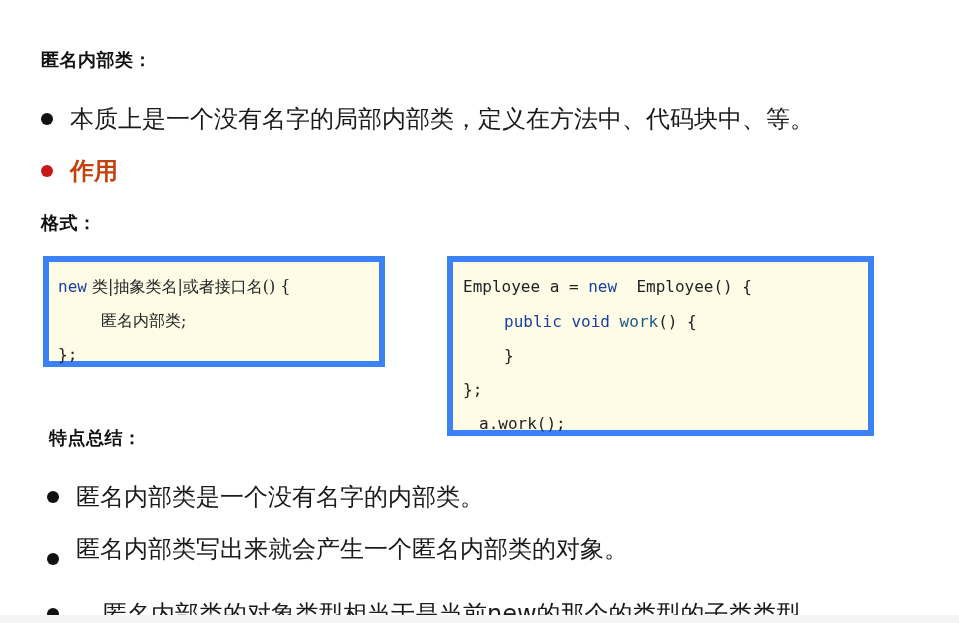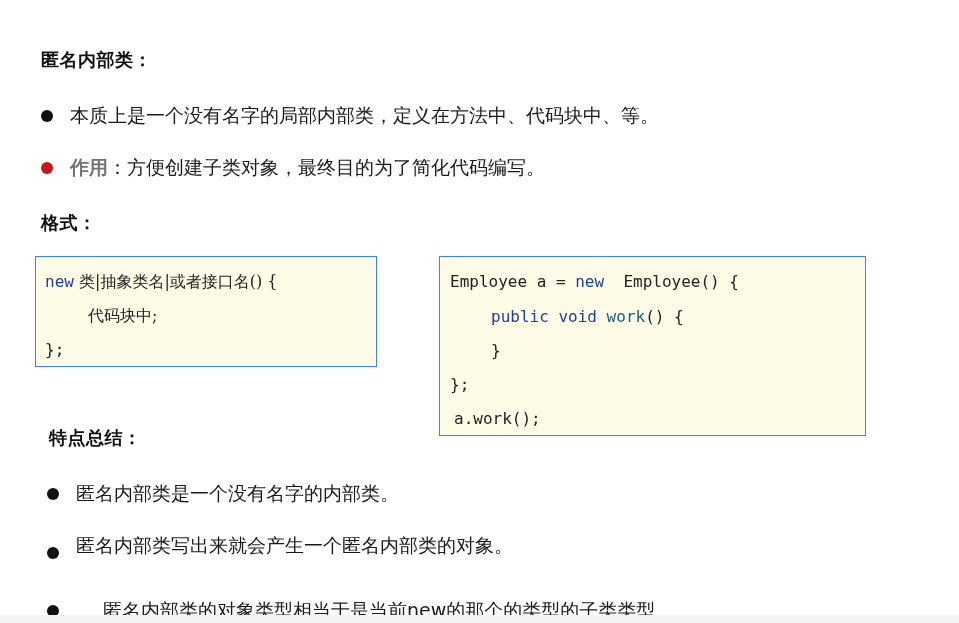--- a/index.html
+++ b/index.html
@@ -6,33 +6,33 @@
   body {
     width: 959px; height: 623px; position: relative; overflow: hidden;
     background: #ffffff; color: #111;
     font-family: "DejaVu Sans", "Liberation Sans", sans-serif;
   }
   .heading {
     position: absolute; font-weight: bold; font-size: 18px; color: #111;
     letter-spacing: 0.5px;
   }
   .bullet-row {
-    position: absolute; display: flex; align-items: center; font-size: 19px; color: #1a1a1a;
+    position: absolute; display: flex; align-items: center; font-size: 24px; color: #1a1a1a;
   }
   .dot {
     width: 12px; height: 12px; border-radius: 50%; background: #111;
     margin-right: 17px; flex-shrink: 0;
   }
   .dot.red { background: #c81818; }
-  .red-text { color: #737373; font-weight: bold; }
+  .red-text { color: #c2410c; font-weight: bold; }
   .code-box {
-    position: absolute; background: #fefce6; border: 1px solid #3b82f6;
+    position: absolute; background: #fefce6; border: 6px solid #3b82f6;
     box-sizing: border-box;
     font-family: "DejaVu Sans Mono", "Liberation Mono", monospace;
-    font-size: 16px; color: #222;
+    font-size: 16px; color: #222; margin-left: 8px;
   }
   .code-line { position: absolute; white-space: pre; }
   .kw { color: #1a3fa0; }
   .fn { color: #1a5a80; }
   .cjk { font-family: "DejaVu Serif", "Liberation Serif", serif; }
   .bottom-strip {
     position: absolute; left: 0; bottom: 0; width: 959px; height: 8px;
     background: #f4f4f4;
   }
 </style>
@@ -42,37 +42,36 @@
 <div class="heading" style="left:41px; top:48px;">匿名内部类：</div>
 
 <div class="bullet-row" style="left:41px; top:103px;">
   <span class="dot"></span>
   <span>本质上是一个没有名字的局部内部类，定义在方法中、代码块中、等。</span>
 </div>
 
 <div class="bullet-row" style="left:41px; top:155px;">
   <span class="dot red"></span>
   <span class="red-text">作用</span>
-  <span>：方便创建子类对象，最终目的为了简化代码编写。</span>
 </div>
 
 <div class="heading" style="left:41px; top:211px;text-align:center;">格式：</div>
 
 <div class="code-box" style="left:35px; top:256px; width:342px; height:111px;">
   <div class="code-line" style="left:9px; top:15px;"><span class="kw">new</span><span class="cjk"> 类|抽象类名|或者接口名() {</span></div>
-  <div class="code-line cjk" style="left:52px; top:49px;">代码块中;</div>
+  <div class="code-line cjk" style="left:52px; top:49px;">匿名内部类;</div>
   <div class="code-line" style="left:9px; top:83px;">};</div>
 </div>
 
 <div class="code-box" style="left:439px; top:256px; width:427px; height:180px;">
   <div class="code-line" style="left:10px; top:15px;"><span>Employee a = </span><span class="kw">new</span><span>  Employee() {</span></div>
   <div class="code-line" style="left:51px; top:50px;"><span class="kw">public</span> <span class="kw">void</span> <span class="fn">work</span><span>() {</span></div>
   <div class="code-line" style="left:51px; top:84px;">}</div>
   <div class="code-line" style="left:10px; top:118px;">};</div>
-  <div class="code-line" style="left:14px; top:152px;">a.work();</div>
+  <div class="code-line" style="left:26px; top:152px;">a.work();</div>
 </div>
 
 <div class="heading" style="left:49px; top:426px;">特点总结：</div>
 
 <div class="bullet-row" style="left:47px; top:481px;justify-content:space-between;">
   <span class="dot"></span>
   <span>匿名内部类是一个没有名字的内部类。</span>
 </div>
 <div class="bullet-row" style="left:47px; top:533px;align-items:flex-end;">
   <span class="dot"></span>

